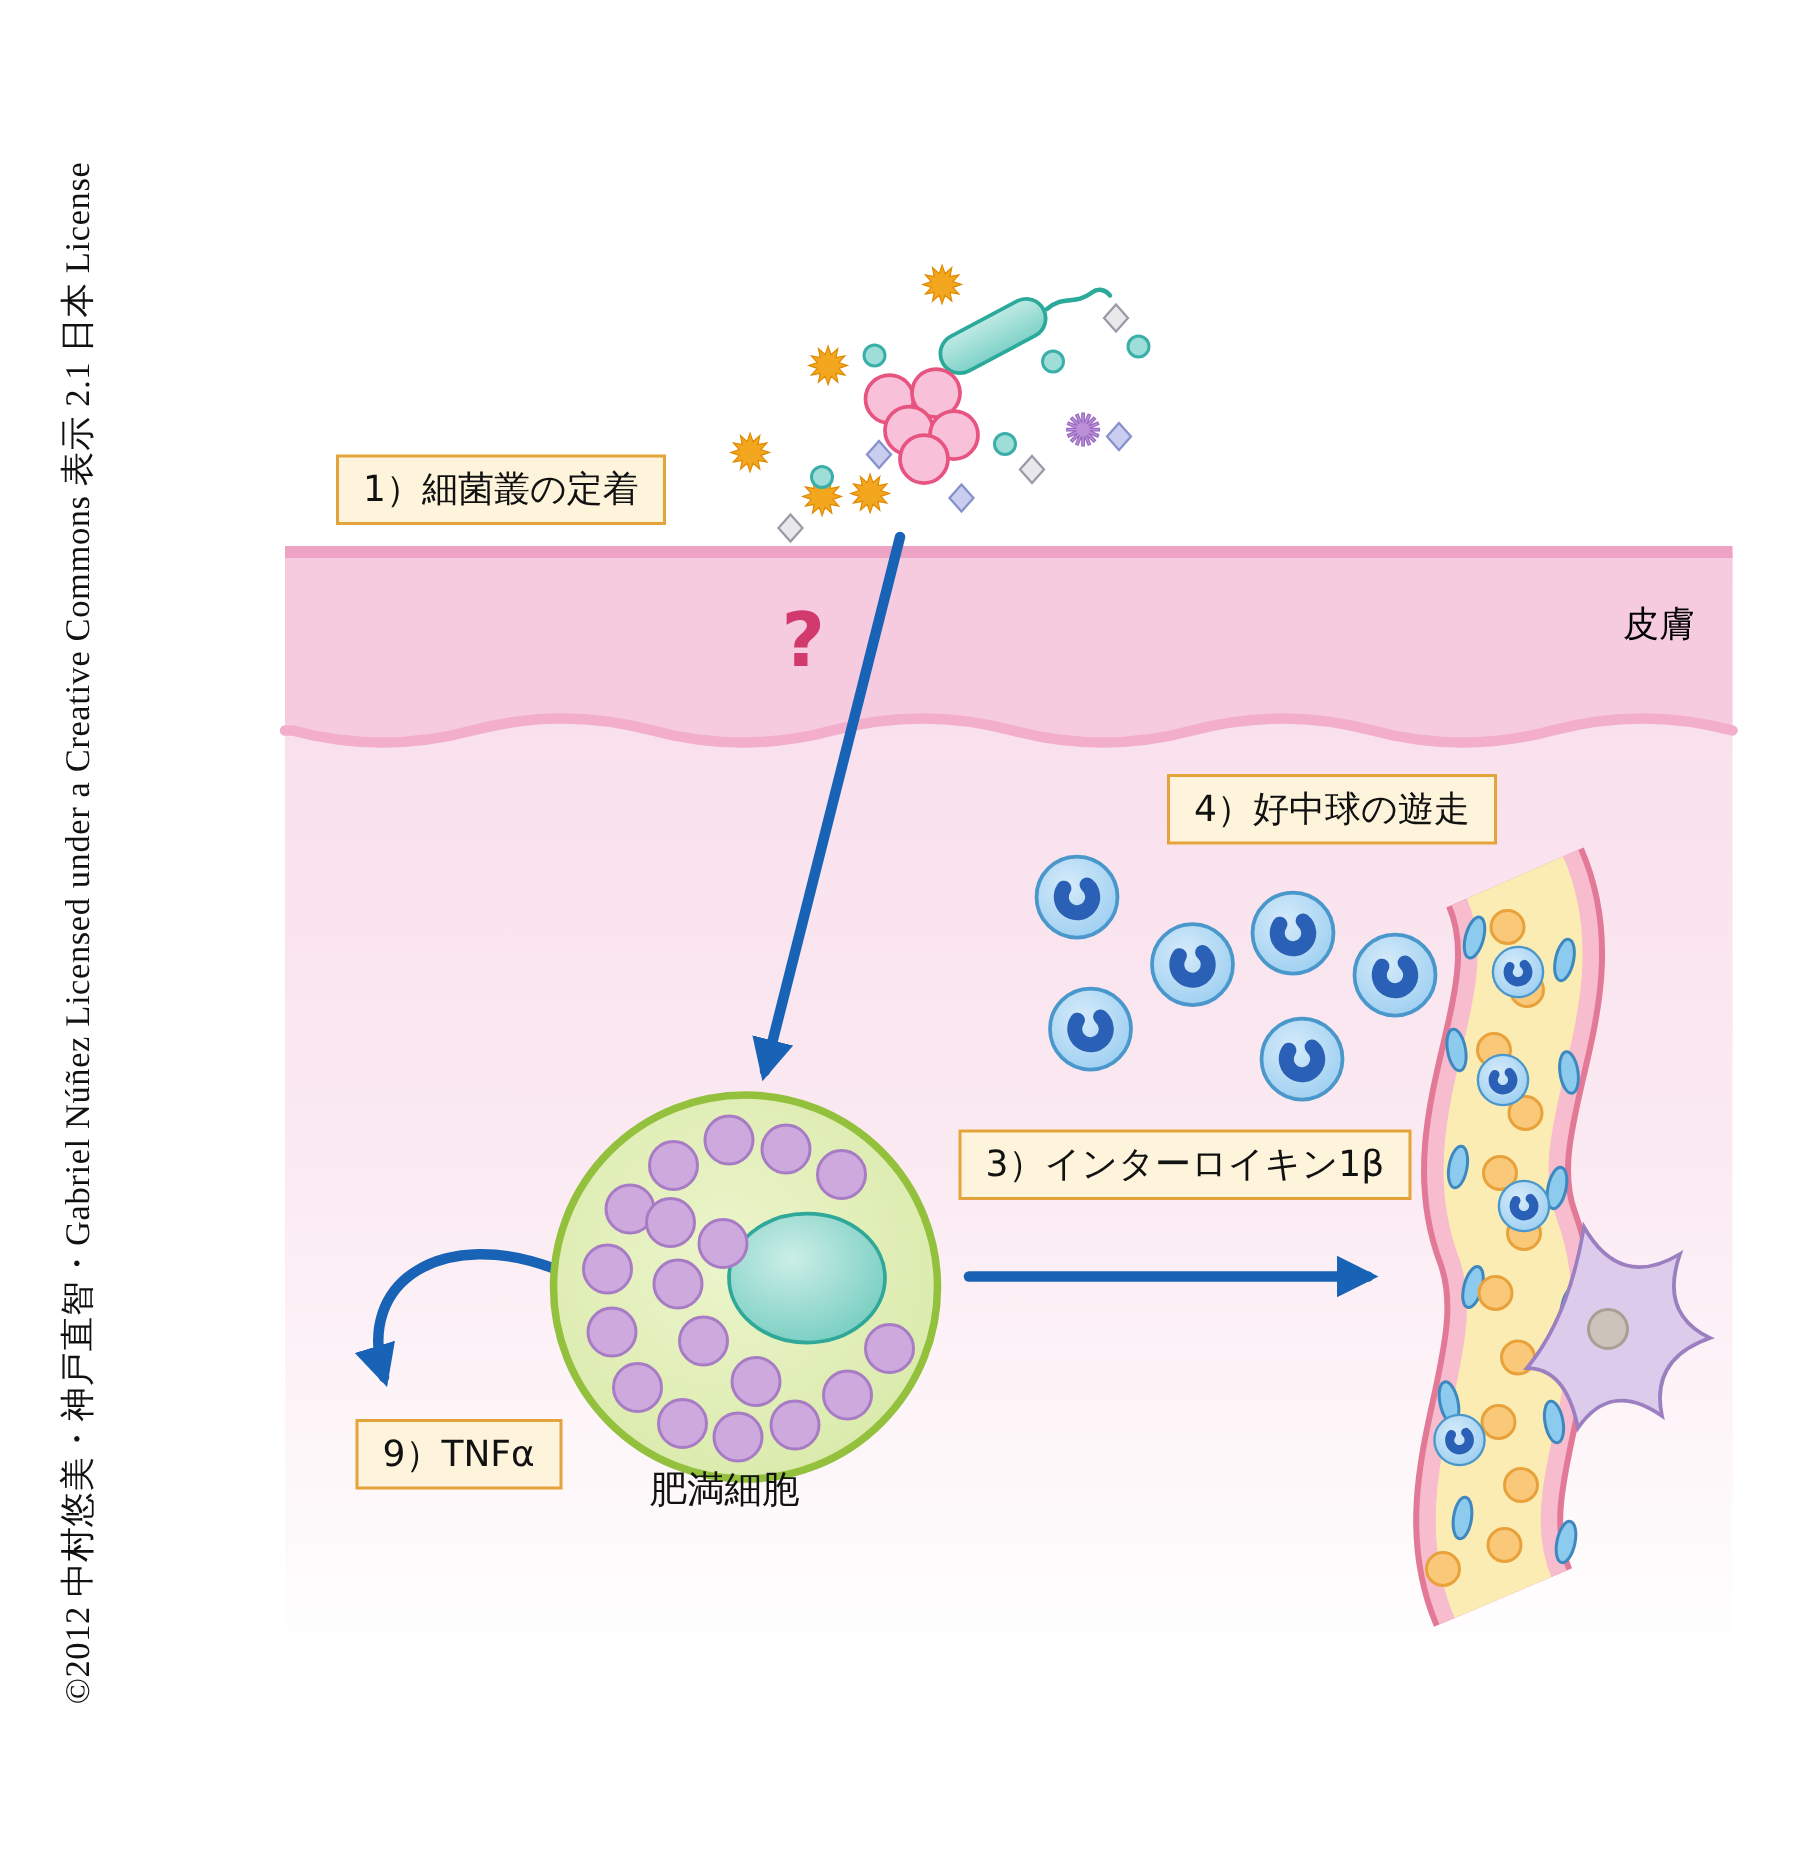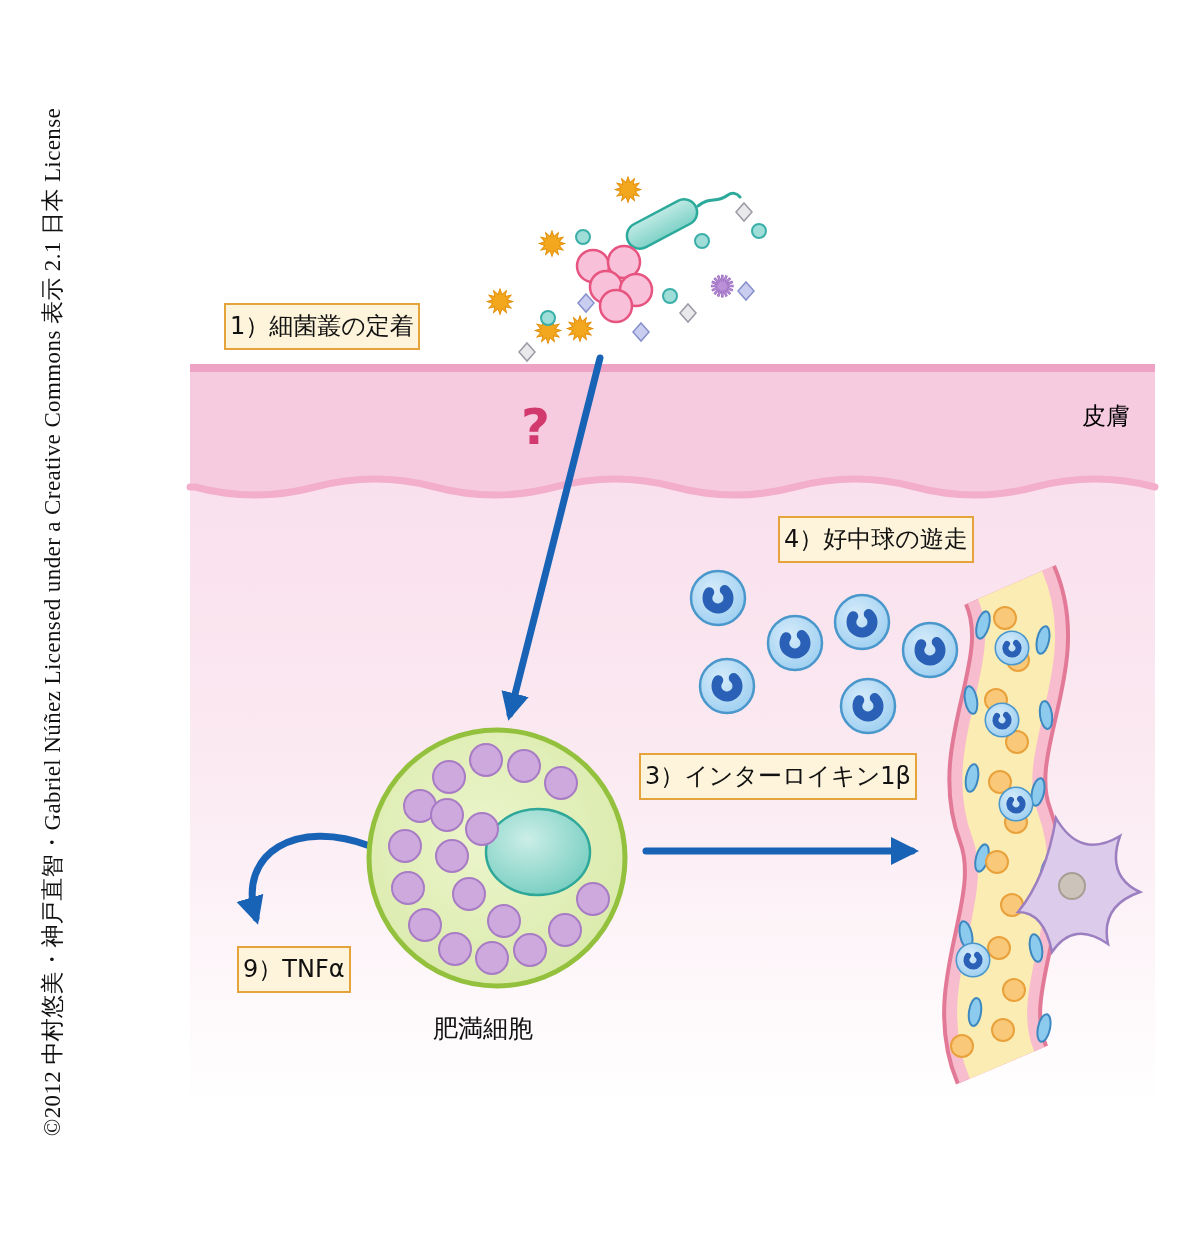--- a/index.html
+++ b/index.html
@@ -1,23 +1,23 @@
 <!DOCTYPE html>
 <html><head>
 <meta charset="utf-8">
 <style>
   html,body{margin:0;padding:0;background:#fff;}
   body{font-family:"DejaVu Sans","Liberation Sans",sans-serif;}
   .canvas{position:relative;width:1200px;height:1245px;background:#fff;overflow:hidden;}
   .diagram-svg{position:absolute;left:0;top:0;}
   .box{position:absolute;background:#FDF4DB;border:2px solid #E5A33C;
-       font-size:24px;line-height:1.2;padding:7px 4px;color:#111;
+       font-size:24px;line-height:1.2;padding:7px 16px;color:#111;
        white-space:nowrap;font-family:"DejaVu Sans",sans-serif;}
   .plain-label{position:absolute;color:#000000;font-size:24px;white-space:nowrap;}
-  .mast-label{position:absolute;left:398px;top:1012px;width:170px;text-align:center;
+  .mast-label{position:absolute;left:398px;top:976px;width:170px;text-align:center;
        color:#111;font-size:25px;}
   .question{position:absolute;left:521px;top:398px;font-size:50px;font-weight:bold;
        color:#D23A6E;}
   .copyright{position:absolute;left:52px;top:622px;width:1175px;
        transform:translate(-50%,-50%) rotate(-90deg);
        text-align:center;font-family:"Liberation Serif","DejaVu Serif",serif;
        font-size:23px;color:#111;white-space:nowrap;letter-spacing:.4px;}
   .granule{fill:#CDA9DE;stroke:#A87CC4;stroke-width:2;}
   .teal-dot{fill:#9FDDD8;stroke:#3AAFA9;stroke-width:2;}
   .orange-dot{fill:#F9C879;stroke:#E9A23B;stroke-width:2;}

